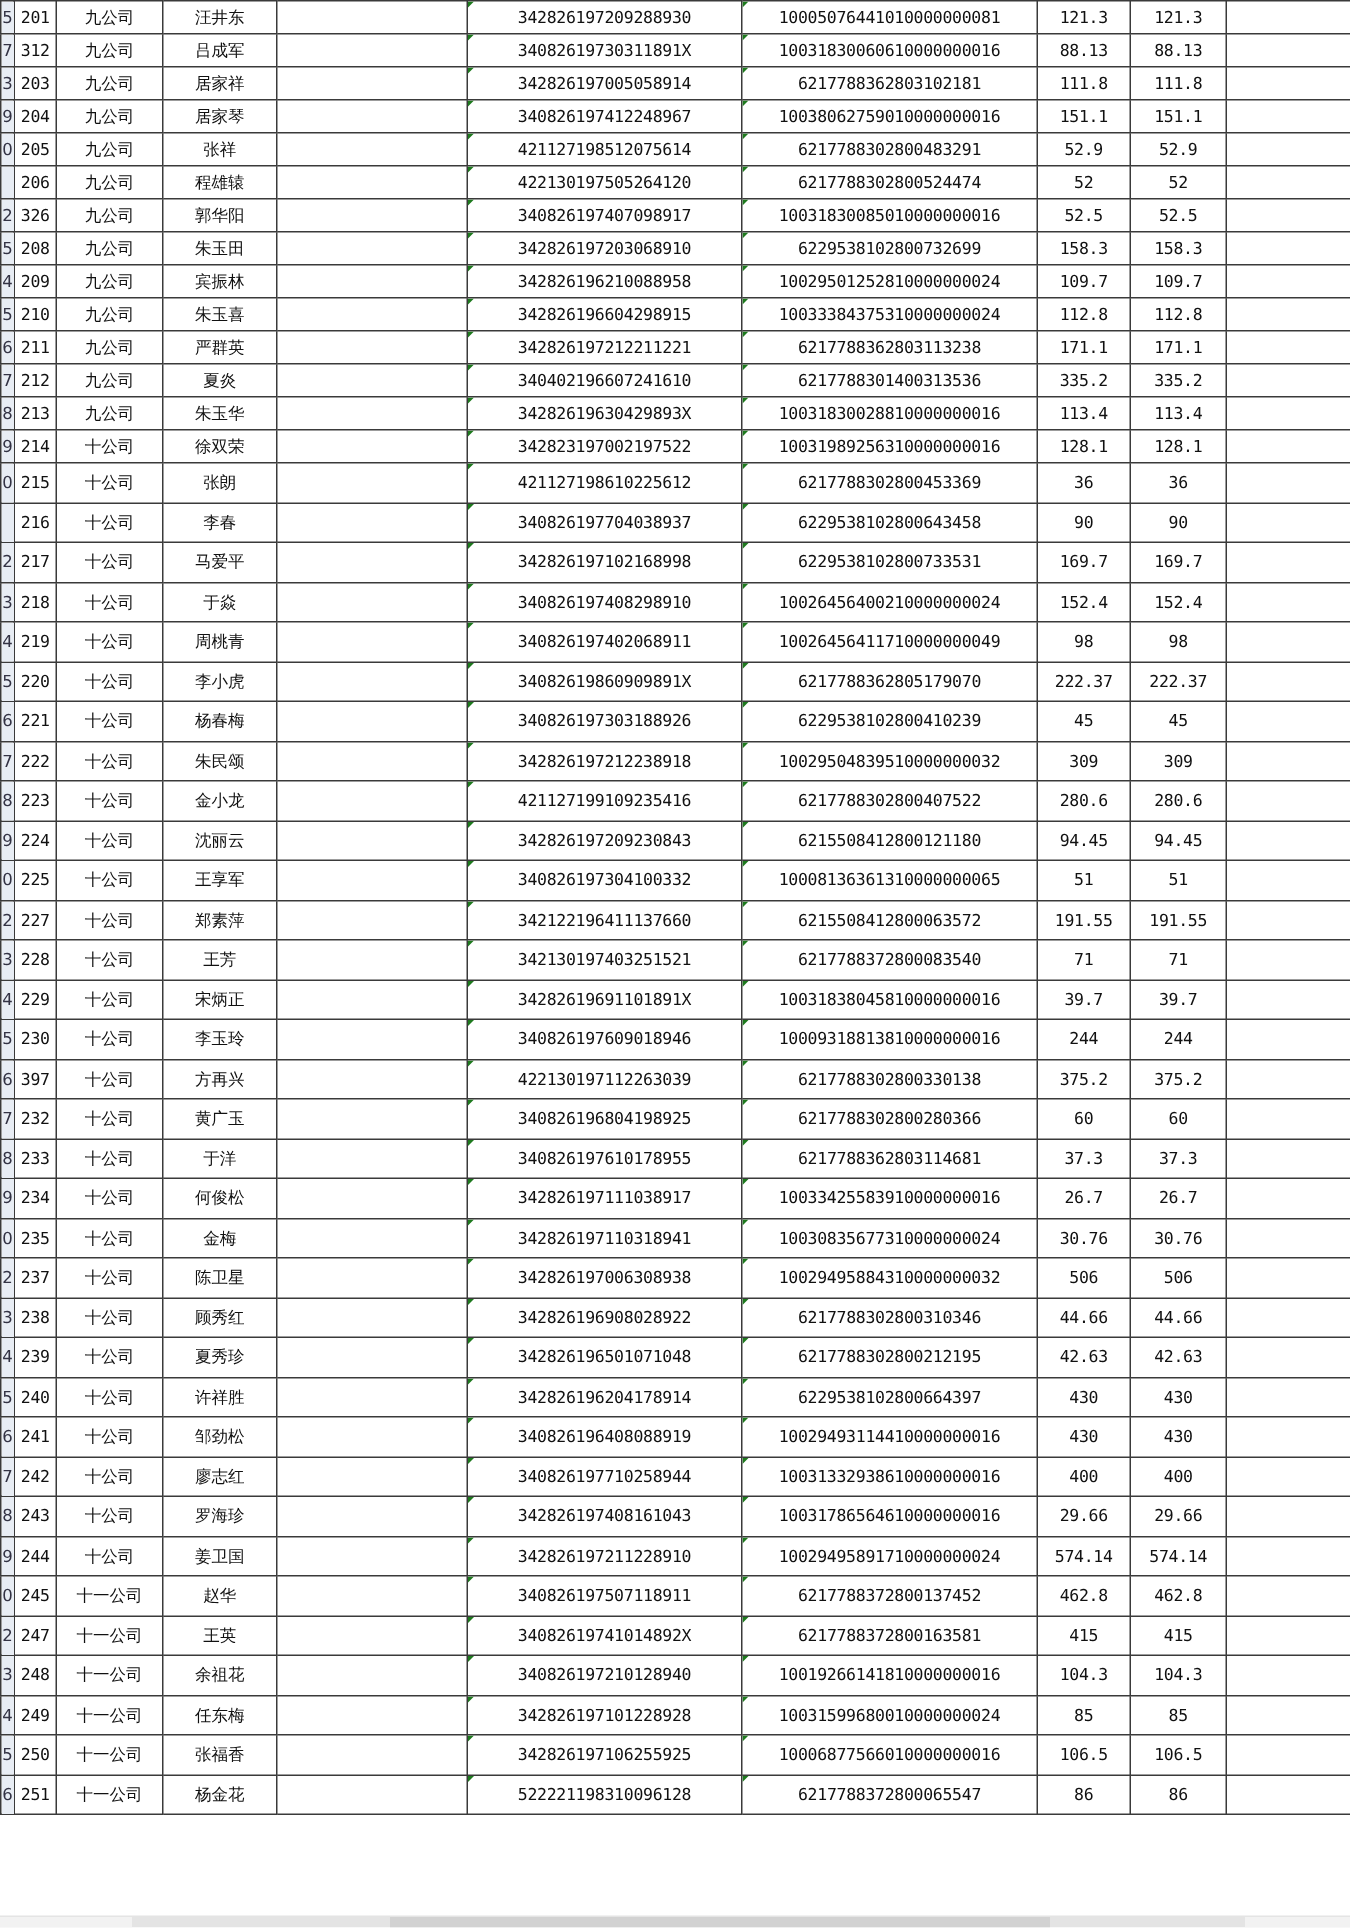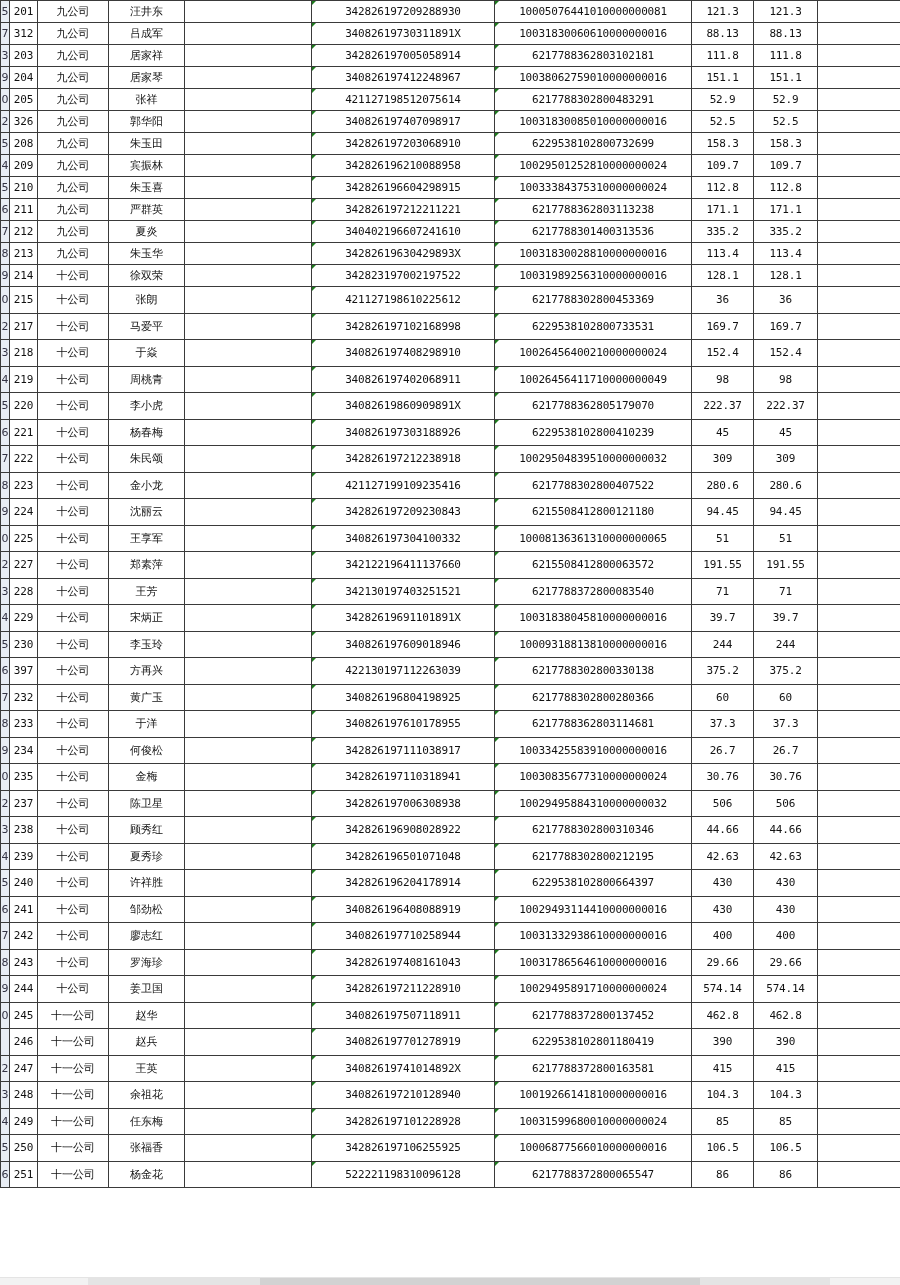--- a/index.html
+++ b/index.html
@@ -93,20 +93,32 @@
           <td class="txt">九公司</td>
           <td class="txt">张祥</td>
           <td class="txt"></td>
           <td class="num tri">421127198512075614</td>
           <td class="num tri">6217788302800483291</td>
           <td class="num">52.9</td>
           <td class="num">52.9</td>
           <td class="txt"></td>
         </tr>
         <tr class="r-short">
+          <td class="rh"></td>
+          <td class="num">206</td>
+          <td class="txt">九公司</td>
+          <td class="txt">程雄辕</td>
+          <td class="txt"></td>
+          <td class="num tri">422130197505264120</td>
+          <td class="num tri">6217788302800524474</td>
+          <td class="num">52</td>
+          <td class="num">52</td>
+          <td class="txt"></td>
+        </tr>
+        <tr class="r-short">
           <td class="rh">2</td>
           <td class="num">326</td>
           <td class="txt">九公司</td>
           <td class="txt">郭华阳</td>
           <td class="txt"></td>
           <td class="num tri">340826197407098917</td>
           <td class="num tri">10031830085010000000016</td>
           <td class="num">52.5</td>
           <td class="num">52.5</td>
           <td class="txt"></td>
@@ -201,20 +213,32 @@
           <td class="txt">十公司</td>
           <td class="txt">张朗</td>
           <td class="txt"></td>
           <td class="num tri">421127198610225612</td>
           <td class="num tri">6217788302800453369</td>
           <td class="num">36</td>
           <td class="num">36</td>
           <td class="txt"></td>
         </tr>
         <tr class="r-tall">
+          <td class="rh"></td>
+          <td class="num">216</td>
+          <td class="txt">十公司</td>
+          <td class="txt">李春</td>
+          <td class="txt"></td>
+          <td class="num tri">340826197704038937</td>
+          <td class="num tri">6229538102800643458</td>
+          <td class="num">90</td>
+          <td class="num">90</td>
+          <td class="txt"></td>
+        </tr>
+        <tr class="r-tall">
           <td class="rh">2</td>
           <td class="num">217</td>
           <td class="txt">十公司</td>
           <td class="txt">马爱平</td>
           <td class="txt"></td>
           <td class="num tri">342826197102168998</td>
           <td class="num tri">6229538102800733531</td>
           <td class="num">169.7</td>
           <td class="num">169.7</td>
           <td class="txt"></td>
@@ -522,32 +546,20 @@
         <tr class="r-tall">
           <td class="rh">0</td>
           <td class="num">245</td>
           <td class="txt">十一公司</td>
           <td class="txt">赵华</td>
           <td class="txt"></td>
           <td class="num tri">340826197507118911</td>
           <td class="num tri">6217788372800137452</td>
           <td class="num">462.8</td>
           <td class="num">462.8</td>
-          <td class="txt"></td>
-        </tr>
-        <tr class="r-tall">
-          <td class="rh"></td>
-          <td class="num">246</td>
-          <td class="txt">十一公司</td>
-          <td class="txt">赵兵</td>
-          <td class="txt"></td>
-          <td class="num tri">340826197701278919</td>
-          <td class="num tri">6229538102801180419</td>
-          <td class="num">390</td>
-          <td class="num">390</td>
           <td class="txt"></td>
         </tr>
         <tr class="r-tall">
           <td class="rh">2</td>
           <td class="num">247</td>
           <td class="txt">十一公司</td>
           <td class="txt">王英</td>
           <td class="txt"></td>
           <td class="num tri">34082619741014892X</td>
           <td class="num tri">6217788372800163581</td>

